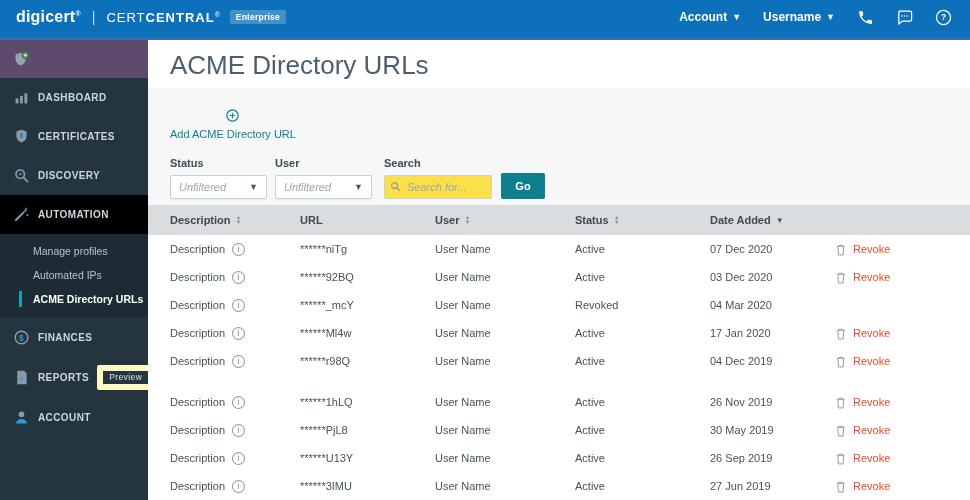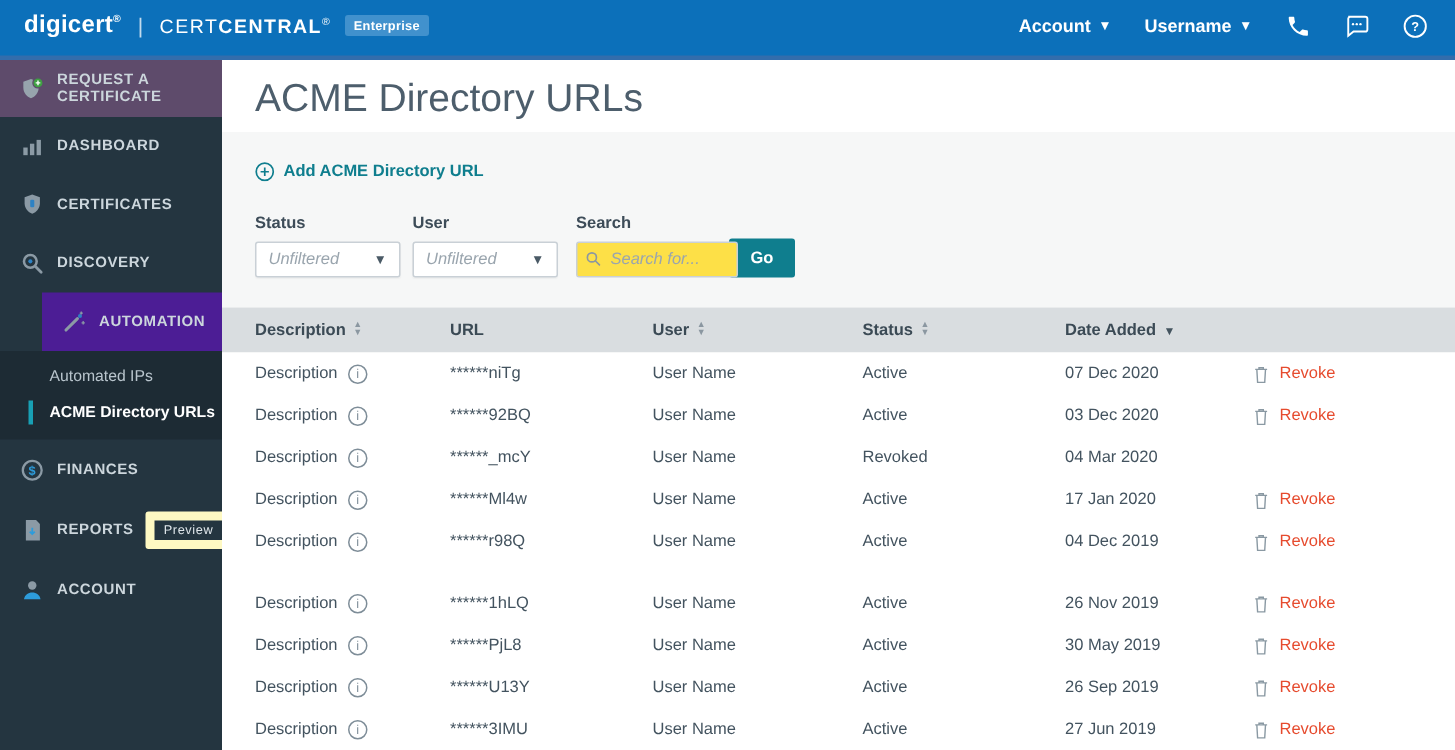--- a/index.html
+++ b/index.html
@@ -28,21 +28,21 @@
   .tb-icon svg { width:100%; height:100%; }
 
   
   .body-row { flex:1; display:flex; min-height:0; }
 
   
   .sidebar { width:148px; flex:0 0 148px; background:#243540; color:#ccd6dc; font-size:10px; }
   .nav-item { height:39px; display:flex; align-items:center; padding-left:13px; gap:8px;
               font-weight:bold; letter-spacing:.4px; cursor:pointer; }
   .nav-item.req { height:38px; background:#5e4b6b; }
-  .nav-item.automation { background:#4c1d95;margin-left:28px; }
+  .nav-item.automation { background:#000000; }
   .nav-icon { width:17px; height:17px; flex:0 0 17px; display:inline-flex; }
   .nav-icon svg { width:100%; height:100%; }
   .submenu { background:#1d2b34; padding:5px 0 6px; }
   .sub-item { position:relative; height:24px; display:flex; align-items:center;
               padding-left:33px; font-size:10.5px; color:#b9c5cd; cursor:pointer; gap:7px; }
   .sub-item.active { color:#fff; font-weight:bold; }
   .sub-item.active::before { content:""; position:absolute; left:19px; top:4px;
               width:3px; height:16px; background:#18a0b4; }
   .badge-new { background:#3fa142; color:#fff; font-size:8.5px; font-weight:bold;
                padding:1.5px 5px; border-radius:2px; }
@@ -50,38 +50,38 @@
                padding:1.5px 6px; border-radius:2px; font-weight:normal; }
   .nav-item.bottom { height:40px; }
 
   
   .content { flex:1; display:flex; flex-direction:column; background:#fff; min-width:0; }
   .title-bar { height:48px; padding:10px 0 0 22px; background:#fff; }
   .page-title { font-size:26px; font-weight:300; color:#4d5e6c; }
 
   .panel { background:#f6f7f7; padding:20px 22px 0; height:119px; }
   .add-link { display:inline-flex; align-items:center; gap:6px; color:#0f7e8e;
-              font-size:11px; font-weight:bold; cursor:pointer; text-decoration:none; }
+              font-size:11px; font-weight:normal; cursor:pointer; text-decoration:none;flex-direction:column; }
   .add-link svg { width:13px; height:13px; }
   .filters { margin-top:17px; display:flex; align-items:flex-end; }
   .fgroup { display:flex; flex-direction:column; }
   .flabel { font-size:11px; font-weight:bold; color:#3d4c58; margin-bottom:6px; }
   .dropdown { width:97px; height:24px; background:#fff; border:1px solid #c9d0d6; border-radius:2px;
               display:flex; align-items:center; justify-content:space-between; padding:0 8px;
               cursor:pointer; box-shadow:0 1px 1px rgba(0,0,0,.04);text-align:center; }
   .dd-value { font-size:11px; font-style:italic; color:#9aa5ae; }
   .dd-chev { font-size:9px; color:#4a5a66; }
   .fgroup + .fgroup { margin-left:8px; }
   .search-wrap { position:relative; width:90px; }
   .search-wrap svg { position:absolute; left:6px; top:6px; width:11px; height:11px; }
   .search-input { width:108px; height:24px; border:1px solid #c9d0d6; border-radius:2px;
               padding:0 6px 0 22px; font-size:11px; font-style:italic; color:#5b6b76;
               font-family:"Liberation Sans", sans-serif; background:#fde047; }
   .search-input::placeholder { color:#9aa5ae; }
-  .go-btn { margin-left:12px; width:44px; height:26px; background:#0f7e8e; color:#fff;
+  .go-btn { margin-left:27px; width:44px; height:26px; background:#0f7e8e; color:#fff;
               border:none; border-radius:2px; font-size:11px; font-weight:bold; cursor:pointer;
               font-family:"Liberation Sans", sans-serif; }
 
   
   .grid-cols { display:grid; grid-template-columns:130px 135px 140px 135px 125px 1fr;
                padding-left:22px; align-items:center; }
   .thead { background:#d9dde0; height:30px; font-size:11px; font-weight:bold; color:#3b4a55; }
   .th { display:flex; align-items:center; gap:5px; cursor:pointer; }
   .sort-both { display:inline-flex; flex-direction:column; line-height:5px; font-size:6px; color:#8b97a1; }
   .sort-desc { font-size:8px; color:#44545f; }
@@ -143,21 +143,20 @@
 
     <aside class="sidebar">
       <div class="nav-item req">
         <span class="nav-icon">
           <svg viewBox="0 0 20 20">
               <path d="M9 2l6 2.2v4.6c0 3.8-2.6 7.2-6 8.2-3.4-1-6-4.4-6-8.2V4.2L9 2z" fill="#97a4ad"></path>
               <circle cx="14.5" cy="5" r="4" fill="#3fa142" stroke="#5e4b6b" stroke-width="1"></circle>
               <path d="M14.5 3.2v3.6M12.7 5h3.6" stroke="#fff" stroke-width="1.1"></path>
             </svg>
         </span>
-        <span>REQUEST A CERTIFICATE</span>
       </div>
       <div class="nav-item">
         <span class="nav-icon">
           <svg viewBox="0 0 20 20">
               <rect x="3" y="11" width="3.4" height="6" fill="#8b9aa5"></rect>
               <rect x="8.2" y="8" width="3.4" height="9" fill="#8b9aa5"></rect>
               <rect x="13.4" y="5" width="3.4" height="12" fill="#8b9aa5"></rect>
             </svg>
         </span>
         <span>DASHBOARD</span>
@@ -186,20 +185,23 @@
           <svg viewBox="0 0 20 20">
               <line x1="3.5" y1="16.5" x2="12.5" y2="7.5" stroke="#8b9aa5" stroke-width="2.4" stroke-linecap="round"></line>
               <circle cx="14.5" cy="5.5" r="1.6" fill="#2d82c4"></circle>
               <path d="M17 9.5v2.6M15.7 10.8h2.6M15.5 2v2.4M14.3 3.2h2.4" stroke="#8b9aa5" stroke-width="1"></path>
             </svg>
         </span>
         <span>AUTOMATION</span>
       </div>
 
       <div class="submenu">
+        <div class="sub-item">
+          <span>Manage profiles</span>
+        </div>
         <div class="sub-item">
           <span>Automated IPs</span>
         </div>
         <div class="sub-item active">
           <span>ACME Directory URLs</span>
         </div>
       </div>
 
       <div class="nav-item bottom">
         <span class="nav-icon">

